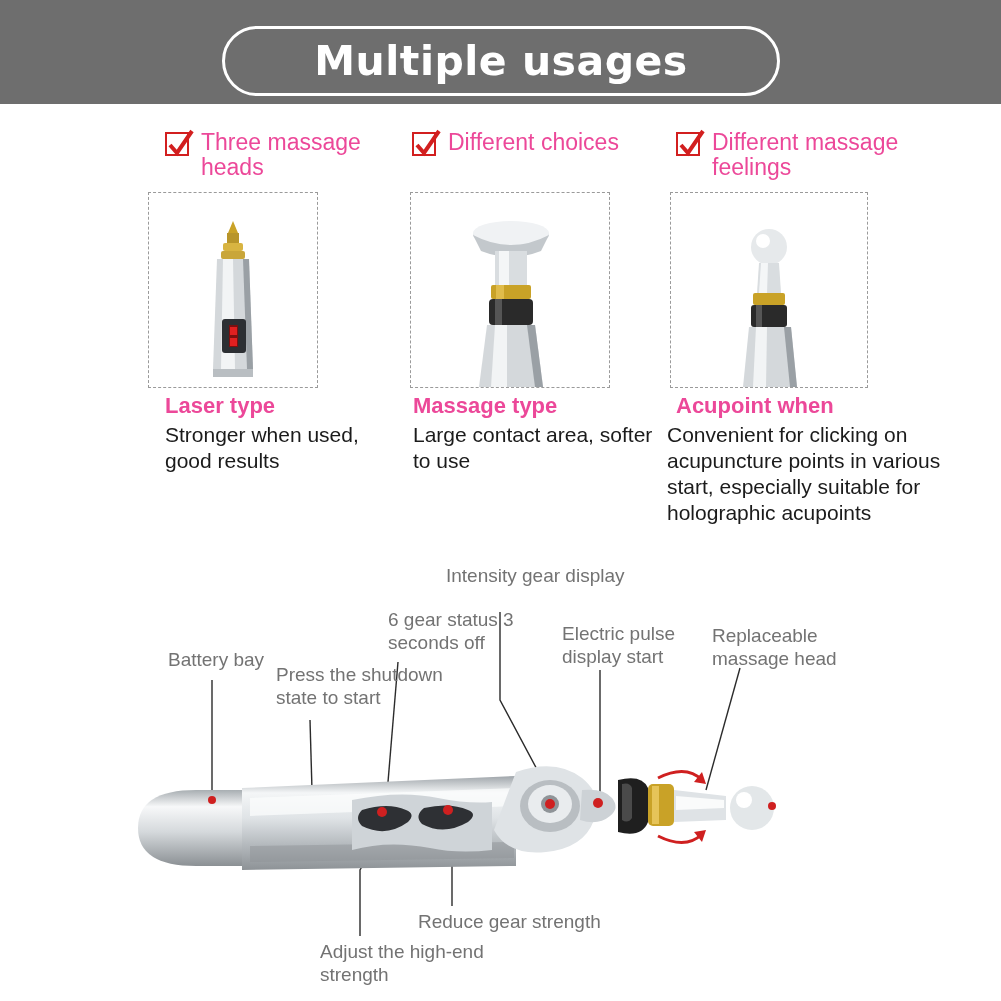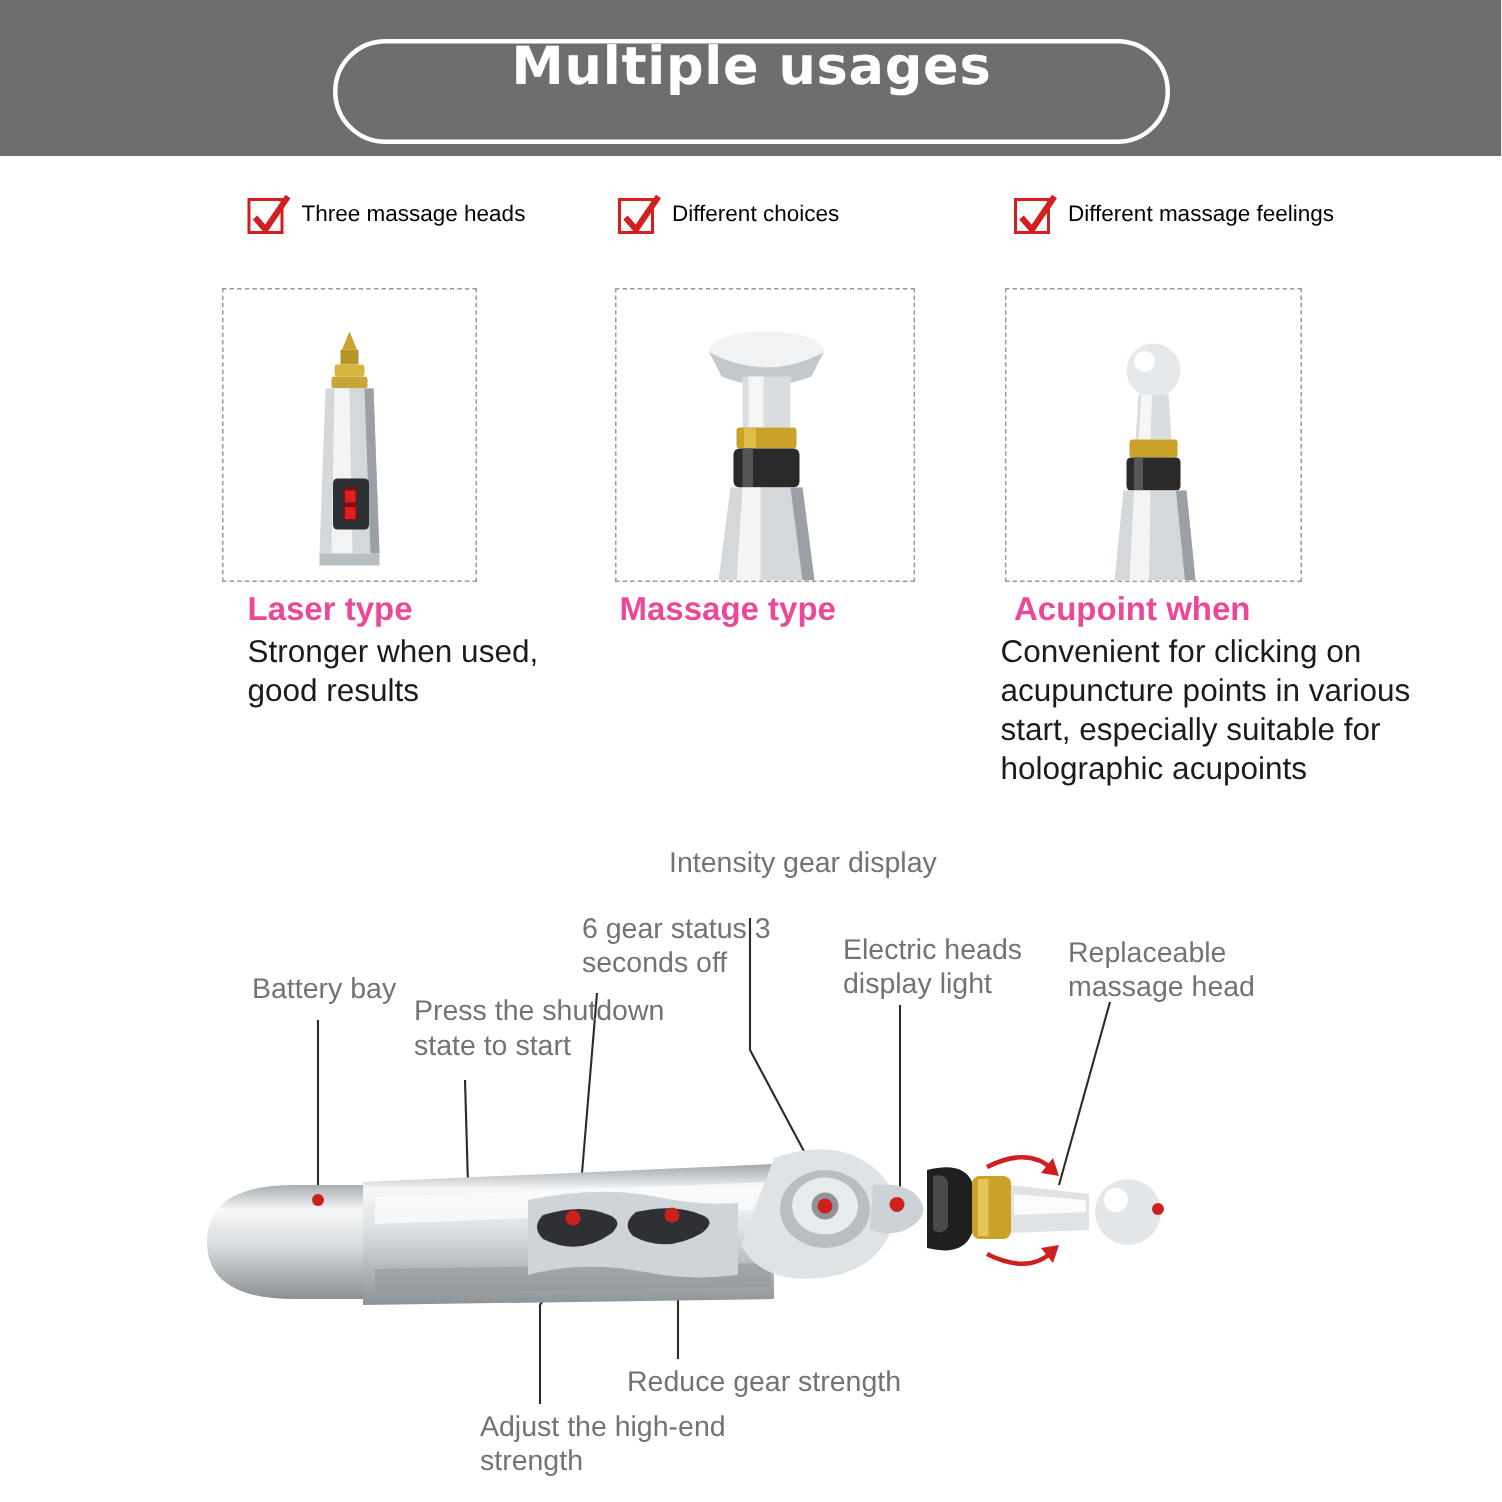--- a/index.html
+++ b/index.html
@@ -34,27 +34,27 @@
     width: 558px;
     height: 70px;
     border: 3px solid #ffffff;
     border-radius: 36px;
     background: transparent;
     box-sizing: border-box;
   }
   #title-text {
     position: absolute;
     left: 222px;
-    top: 14px;
+    top: 30px;
     width: 558px;
     height: 62px;
     line-height: 62px;
     text-align: center;
     color: #ffffff;
-    font-size: 35px;
+    font-size: 41px;
     font-weight: bold;
     letter-spacing: 0.5px;
     font-family: "DejaVu Sans", sans-serif;
   }
 
   
   .feature-col {
     position: absolute;
     top: 130px;
     width: 250px;
@@ -72,22 +72,22 @@
     position: absolute;
     left: 0;
     top: 2px;
     width: 24px;
     height: 24px;
     border: 2px solid #d21f1f;
     box-sizing: border-box;
   }
   .check-icon svg { position: absolute; left: -1px; top: -5px; }
   .feat-title {
-    font-size: 15px;
-    color: #000000;
+    font-size: 23px;
+    color: #ec4899;
     line-height: 25px;
   }
 
   .photo-box {
     position: absolute;
     top: 192px;
     width: 170px;
     height: 196px;
     border: 1px dashed #9a9a9a;
     box-sizing: border-box;
@@ -211,20 +211,21 @@
 
       <rect x="78" y="106" width="44" height="26" rx="4" fill="#2a2a2a"></rect>
       <rect x="84" y="106" width="7" height="26" fill="#555"></rect>
 
       <path d="M76 132 L124 132 L132 194 L68 194 Z" fill="#d4d8db"></path>
       <path d="M84 132 L96 132 L96 194 L80 194 Z" fill="#f2f4f5"></path>
       <path d="M116 132 L124 132 L132 194 L124 194 Z" fill="#9aa0a5"></path>
     </svg>
   </div>
   <div class="type-label" id="type-1">Massage type</div>
+  <div class="type-desc" id="desc-1">Large contact area, softer to use</div>
 
   <div class="feature-col" id="col-2">
     <div class="feat-head">
       <span class="check-icon">
         <svg width="28" height="32" viewBox="0 0 28 32">
             <path d="M4 16 L11 24 L26 2" stroke="#d21f1f" stroke-width="4" fill="none"></path>
           </svg>
       </span>
       <span class="feat-title">Different massage feelings</span>
     </div>
@@ -321,18 +322,18 @@
       </g>
       <polygon points="702 772 706 784 694 782" fill="#cf2020"></polygon>
       <polygon points="702 842 706 830 694 832" fill="#cf2020"></polygon>
     </g>
   </svg>
 
   <div class="callout" id="cal-battery">Battery bay</div>
   <div class="callout" id="cal-press">Press the shutdown state to start</div>
   <div class="callout" id="cal-zero">6 gear status 3 seconds off</div>
   <div class="callout" id="cal-intensity">Intensity gear display</div>
-  <div class="callout" id="cal-pulse">Electric heads display light</div>
+  <div class="callout" id="cal-pulse">Electric pulse display start</div>
   <div class="callout" id="cal-replaceable">Replaceable massage head</div>
   <div class="callout" id="cal-reduce">Reduce gear strength</div>
   <div class="callout" id="cal-adjust">Adjust the high-end strength</div>
 
 </div>
 
 </body></html>

